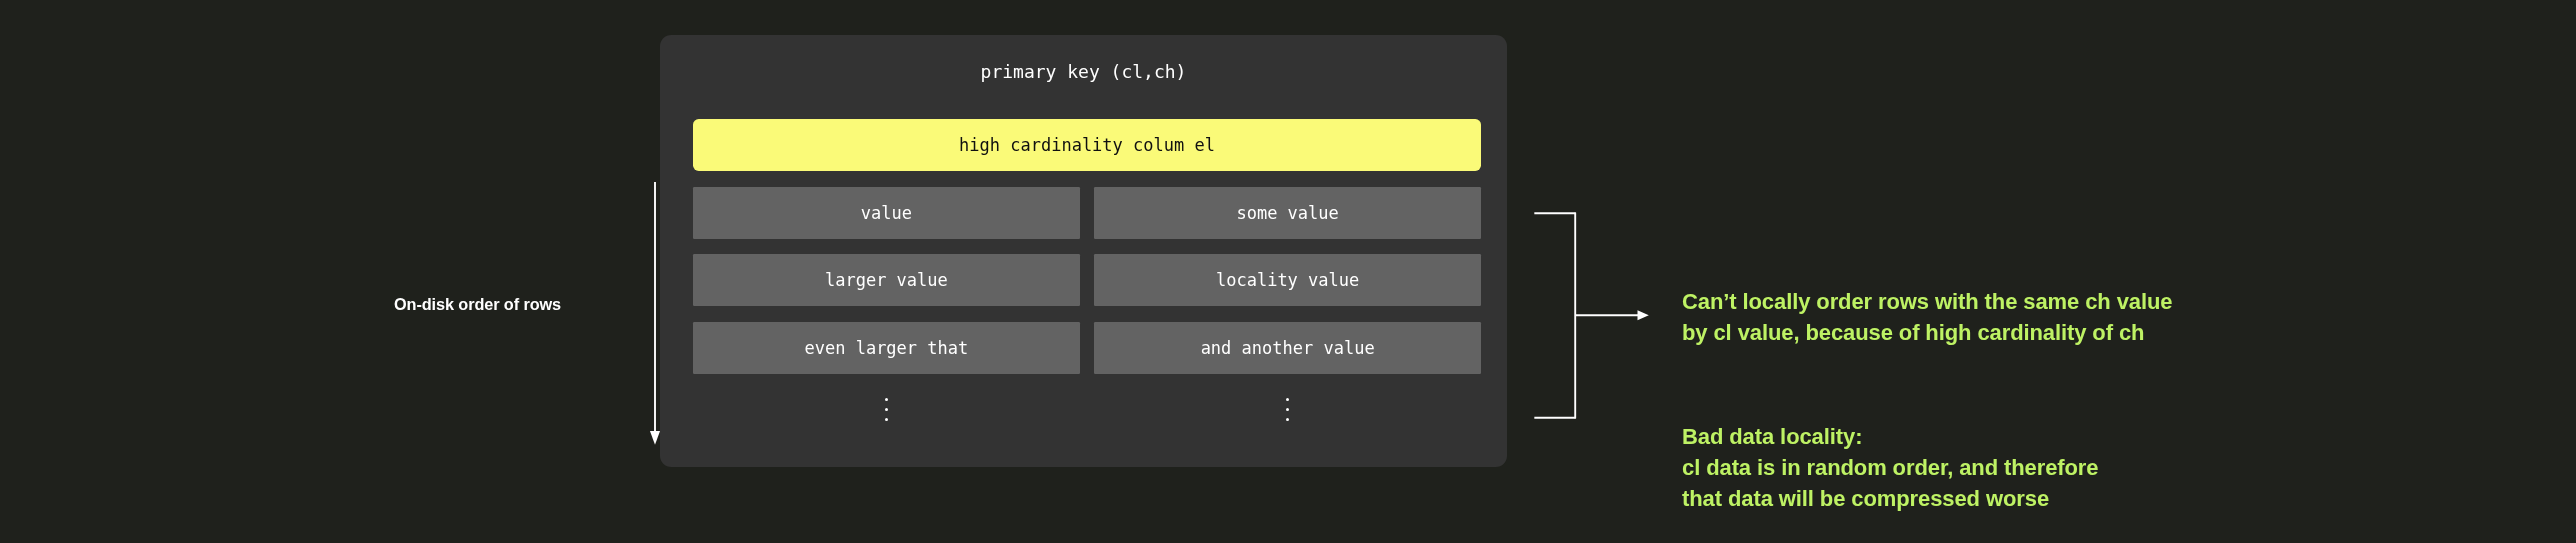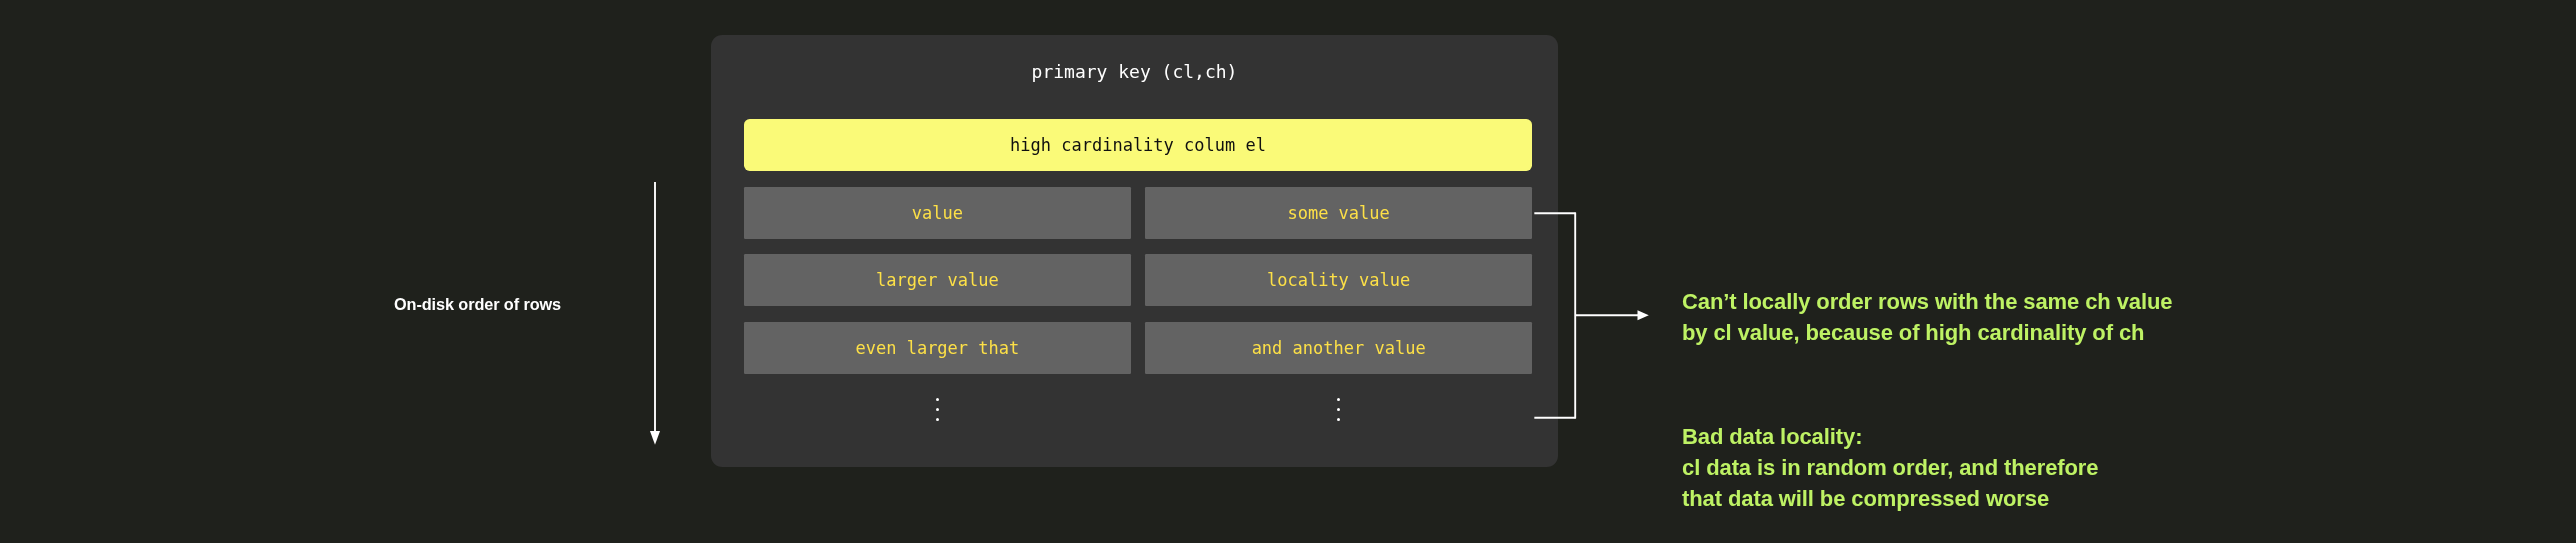--- a/index.html
+++ b/index.html
@@ -37,21 +37,21 @@
     position: absolute;
     left: 641px;
     top: 182px;
     width: 28px;
     height: 264px;
   }
 
   
   .card {
     position: absolute;
-    left: 711px;
+    left: 660px;
     top: 35px;
     width: 847px;
     height: 432px;
     background: #333333;
     border-radius: 11.3px;
     box-sizing: border-box;
   }
   .card-title {
     position: absolute;
     left: 0;
@@ -86,21 +86,21 @@
     font-family: "DejaVu Sans Mono", "Liberation Mono", monospace;
     font-size: 17px;
   }
   .cell.header {
     background: #fafa78;
     color: #101010;
     border-radius: 5.7px;
   }
   .cell.value {
     background: #636363;
-    color: #fde047;
+    color: #ffffff;
     border-radius: 1.3px;
   }
 
   
   .ellipsis-row {
     display: flex;
     gap: 14.5px;
     margin-top: 16.3px;
   }
   .ellipsis-cell {

